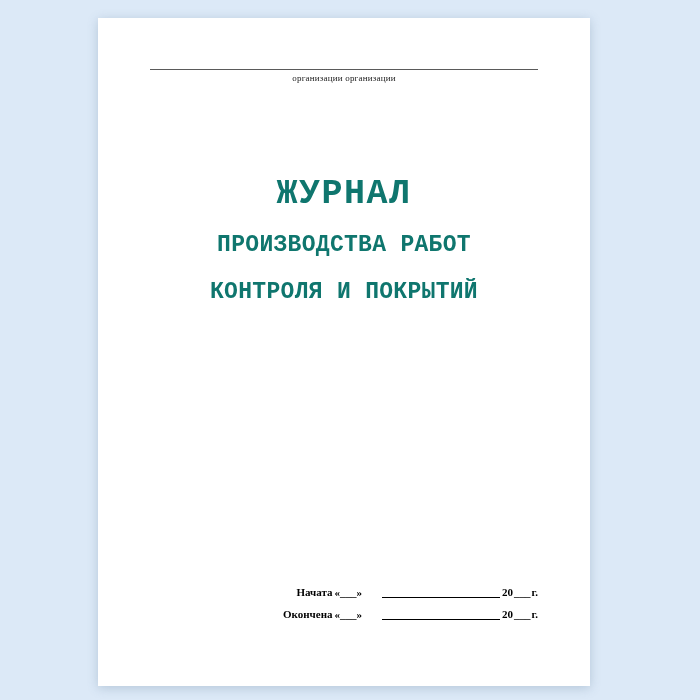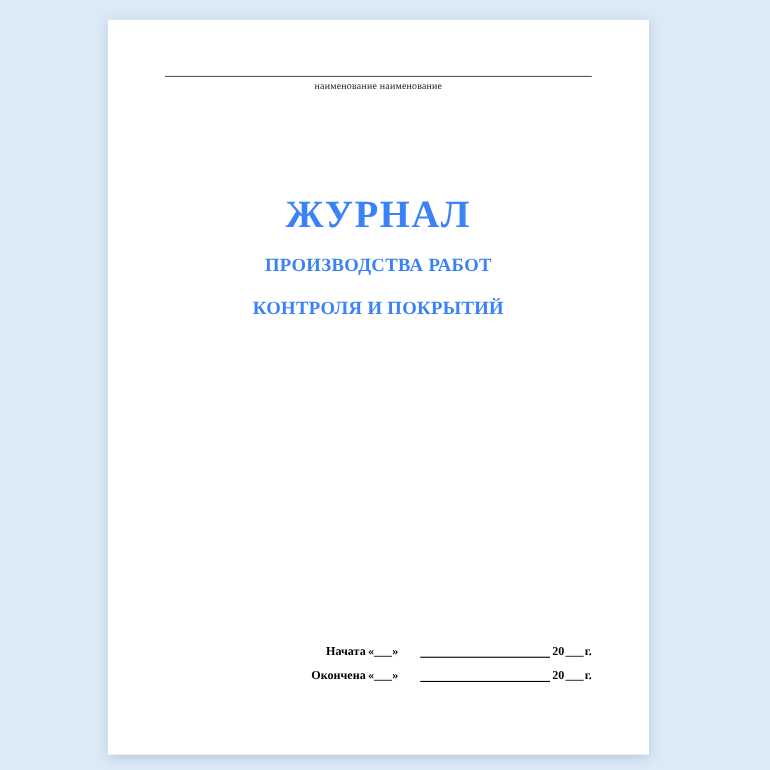--- a/index.html
+++ b/index.html
@@ -48,31 +48,32 @@
   .org-caption {
     font-size: 9px;
     color: #1a1a1a;
     margin-top: 3px;
     letter-spacing: 0.2px;
     font-family: "Liberation Serif", serif;
   }
   .title-block {
     margin-top: 92px;
     text-align: center;
-    color: #3b82f6;
+    color: #0f766e;
+    font-family: Liberation Mono, monospace;
   }
   .title-main {
     font-size: 35px;
     font-weight: bold;
     letter-spacing: 1.5px;
     line-height: 1.12;
     margin-bottom: 9px;
   }
   .title-line {
-    font-size: 17px;
+    font-size: 23px;
     font-weight: bold;
     letter-spacing: 0.3px;
     line-height: 1.33;
     margin-top: 16px;
   }
   .footer-block {
     position: absolute;
     left: 52px;
     right: 52px;
     bottom: 56px;
@@ -109,21 +110,21 @@
 </style>
 </head>
 <body>
 
 <div class="stage">
   <div class="page">
     <div class="page-inner">
 
       <div class="org-block">
         <div class="org-rule"></div>
-        <div class="org-caption">наименование наименование</div>
+        <div class="org-caption">организации организации</div>
       </div>
 
       <div class="title-block">
         <div class="title-main">ЖУРНАЛ</div>
         <div class="title-line">ПРОИЗВОДСТВА РАБОТ</div>
         <div class="title-line">КОНТРОЛЯ И ПОКРЫТИЙ</div>
       </div>
 
       <div class="footer-block">
         <div class="footer-row">

